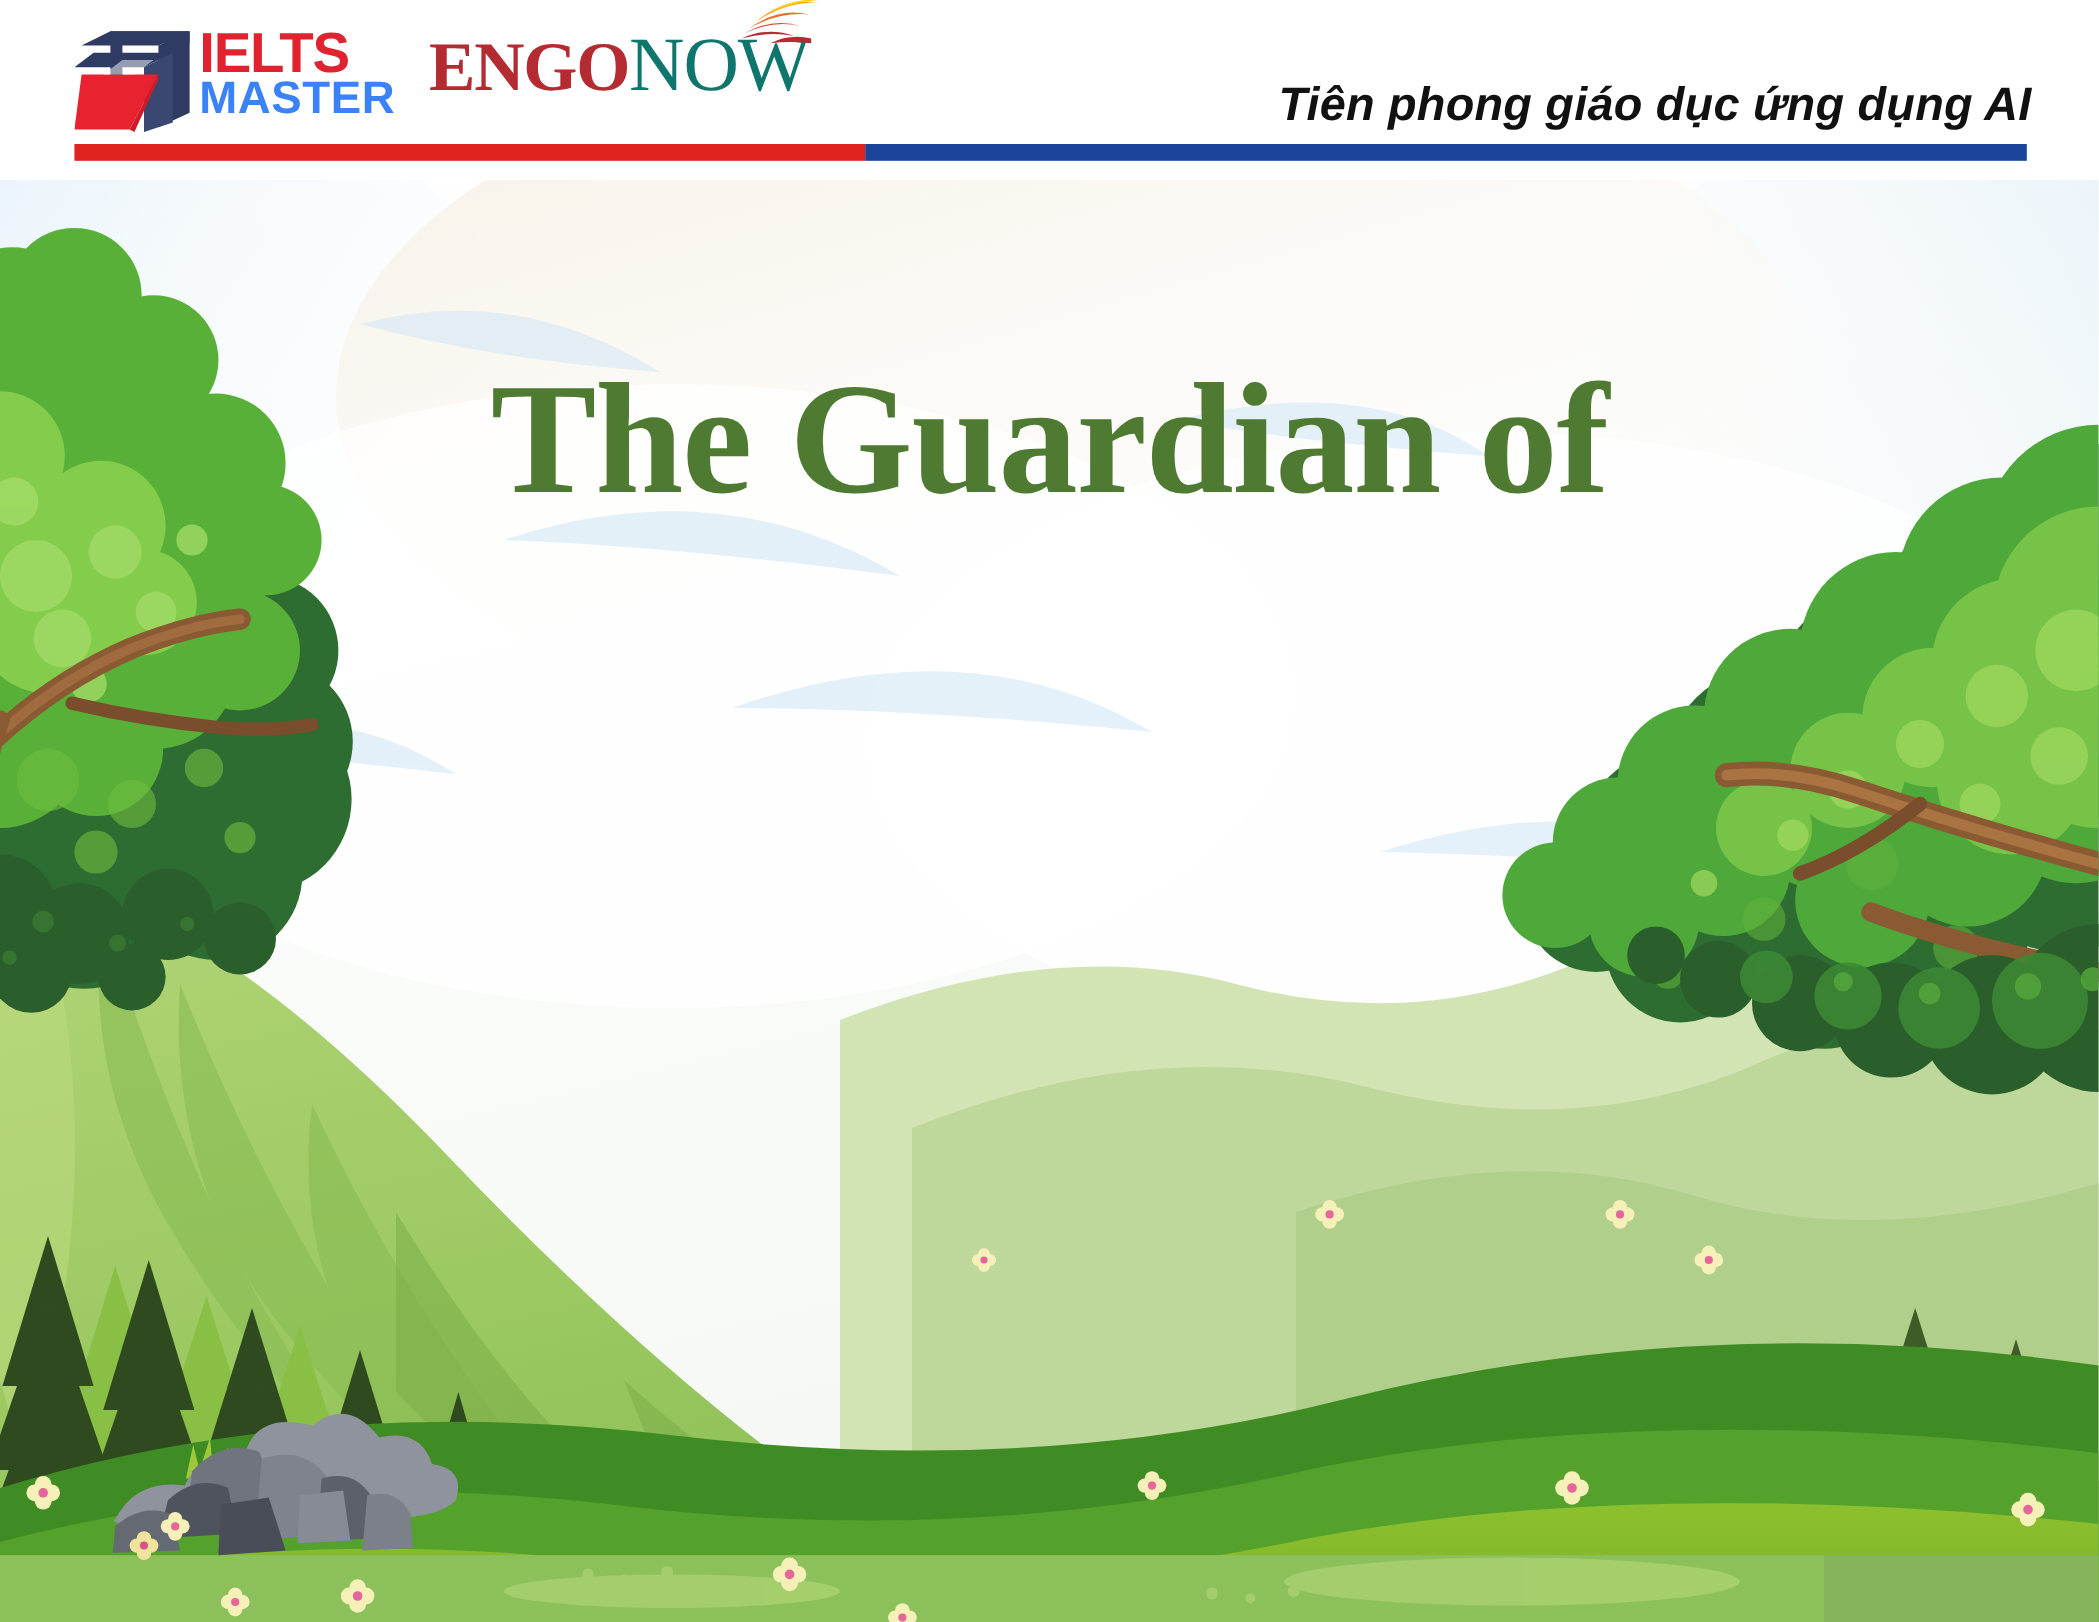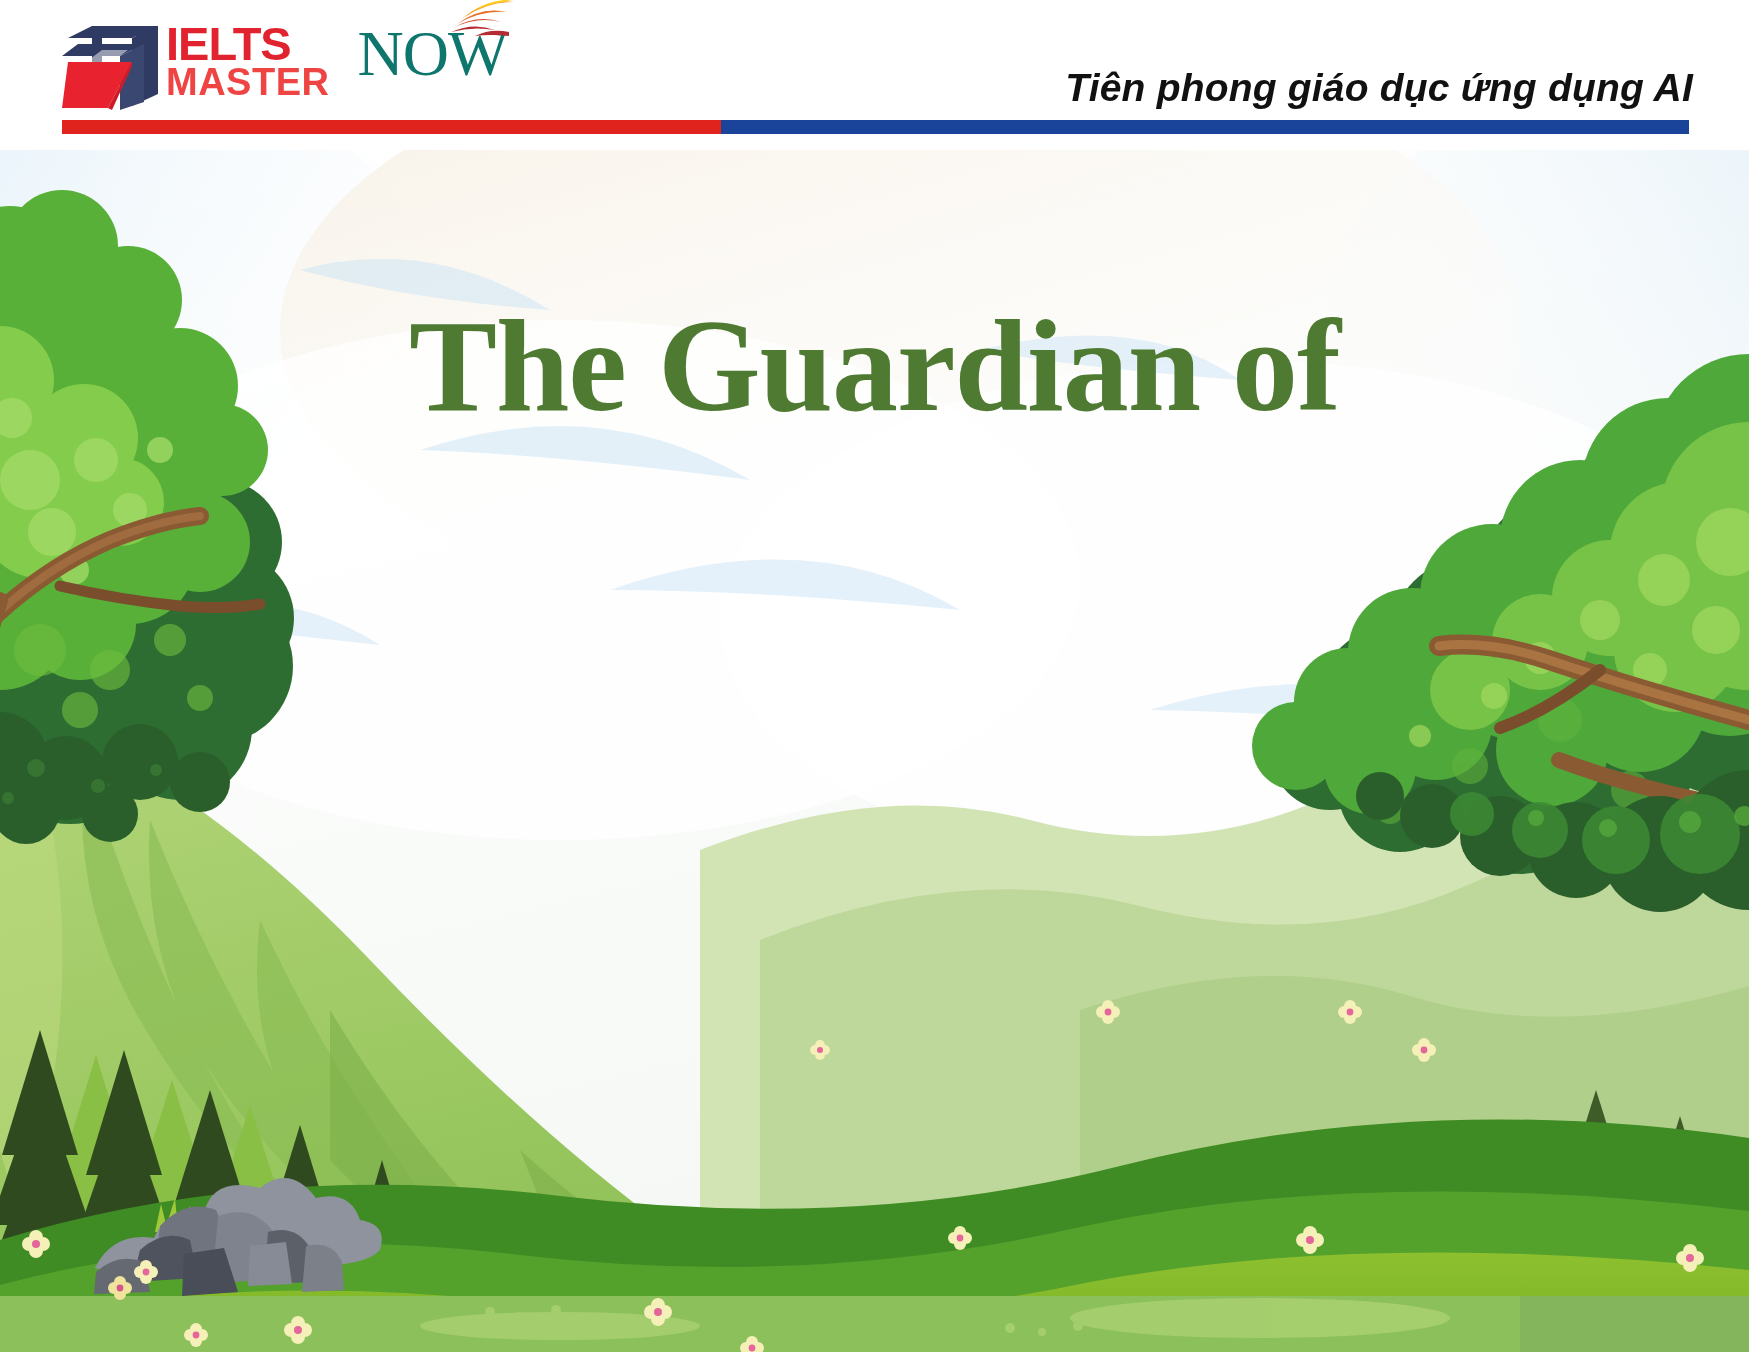--- a/index.html
+++ b/index.html
@@ -46,21 +46,21 @@
     font-weight:bold;
     font-size:47px;
     letter-spacing:-1px;
     color:#e0232e;
   }
   .ielts-bottom{
     font-family:"Liberation Sans",sans-serif;
     font-weight:bold;
     font-size:38px;
     letter-spacing:0.5px;
-    color:#ef4444;
+    color:#3b82f6;
   }
   .engonow{
     position:relative;
     margin-left:28px;
     display:flex;
     align-items:baseline;
     font-family:"Liberation Serif",serif;
     line-height:1;
   }
   .engo{
@@ -655,20 +655,21 @@
           <path d="M40 28 L66 28 L50 40 L24 40 Z" fill="#ffffff" opacity="0.5"></path>
         </svg>
       </div>
 
       <div class="ielts-words">
         <span class="ielts-top">IELTS</span>
         <span class="ielts-bottom">MASTER</span>
       </div>
 
       <div class="engonow">
+        <span class="engo">ENGO</span>
         <span class="now">NOW</span>
         <span class="book-icon">
           <svg width="72" height="44" viewBox="0 0 72 44" xmlns="http://www.w3.org/2000/svg">
             <path d="M6 34 q22 -10 44 -2 q-22 -4 -44 2 Z" fill="#b52b32"></path>
             <path d="M8 30 q24 -14 48 -6 q-24 -6 -48 6 Z" fill="#d4452f"></path>
             <path d="M12 26 q24 -18 50 -12 q-26 -2 -50 12 Z" fill="#e8702a"></path>
             <path d="M18 20 q24 -20 50 -16 q-26 0 -50 16 Z" fill="#f5a524"></path>
             <path d="M26 14 q22 -14 44 -12 q-24 2 -44 12 Z" fill="#ffd11a"></path>
             <path d="M30 38 q16 -8 34 -4 l0 4 q-18 -2 -34 0 Z" fill="#b52b32"></path>
           </svg>

